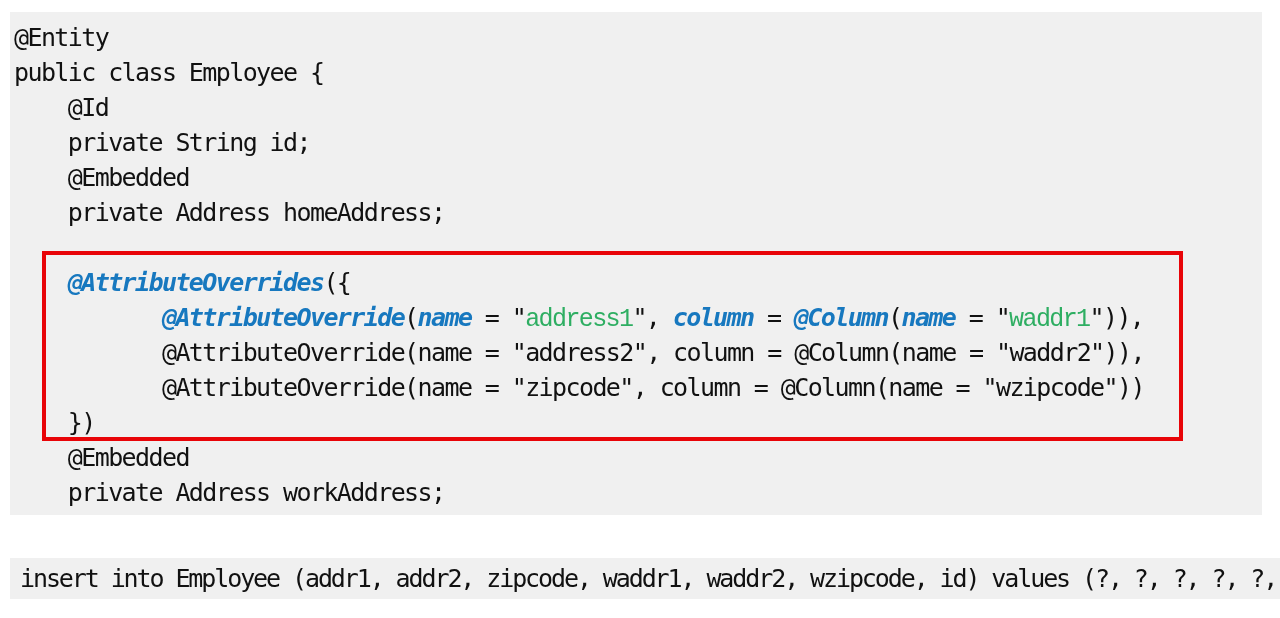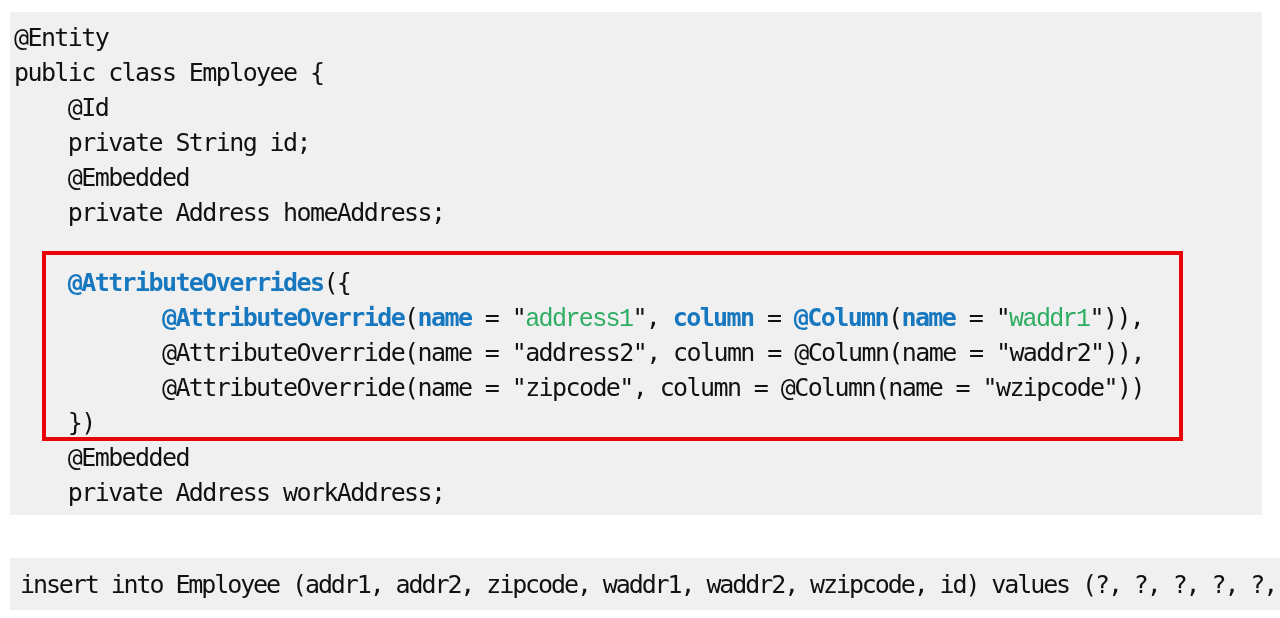--- a/index.html
+++ b/index.html
@@ -33,37 +33,37 @@
     margin: 0;
     padding: 8px 0 0 4px;
     font-size: 25px;
     line-height: 35px;
     letter-spacing: -1.6px;
     white-space: pre;
     color: var(--ink);
   }
   .code-line { height: 35px; white-space: pre; }
   .tok-p { color: var(--ink); }
-  .tok-b { color: var(--blue); font-weight: bold; }
+  .tok-b { color: var(--blue); font-weight: bold; font-style: italic; }
   .tok-g { color: var(--green); font-family: Liberation Mono, monospace; }
   .highlight-box {
     position: absolute;
     left: 42px;
     top: 251px;
     width: 1141px;
     height: 190px;
     border: 4px solid var(--red);
     background: transparent;
   }
   .sql-bar {
     position: absolute;
     left: 10px;
     top: 558px;
     width: 1270px;
-    height: 52px;
+    height: 41px;
     background: var(--code-bg);
     display: flex;
     align-items: center;
     overflow: hidden;
   }
   .sql-text {
     padding-left: 10px;
     font-size: 25px;
     letter-spacing: -2.1px;
     white-space: pre;

